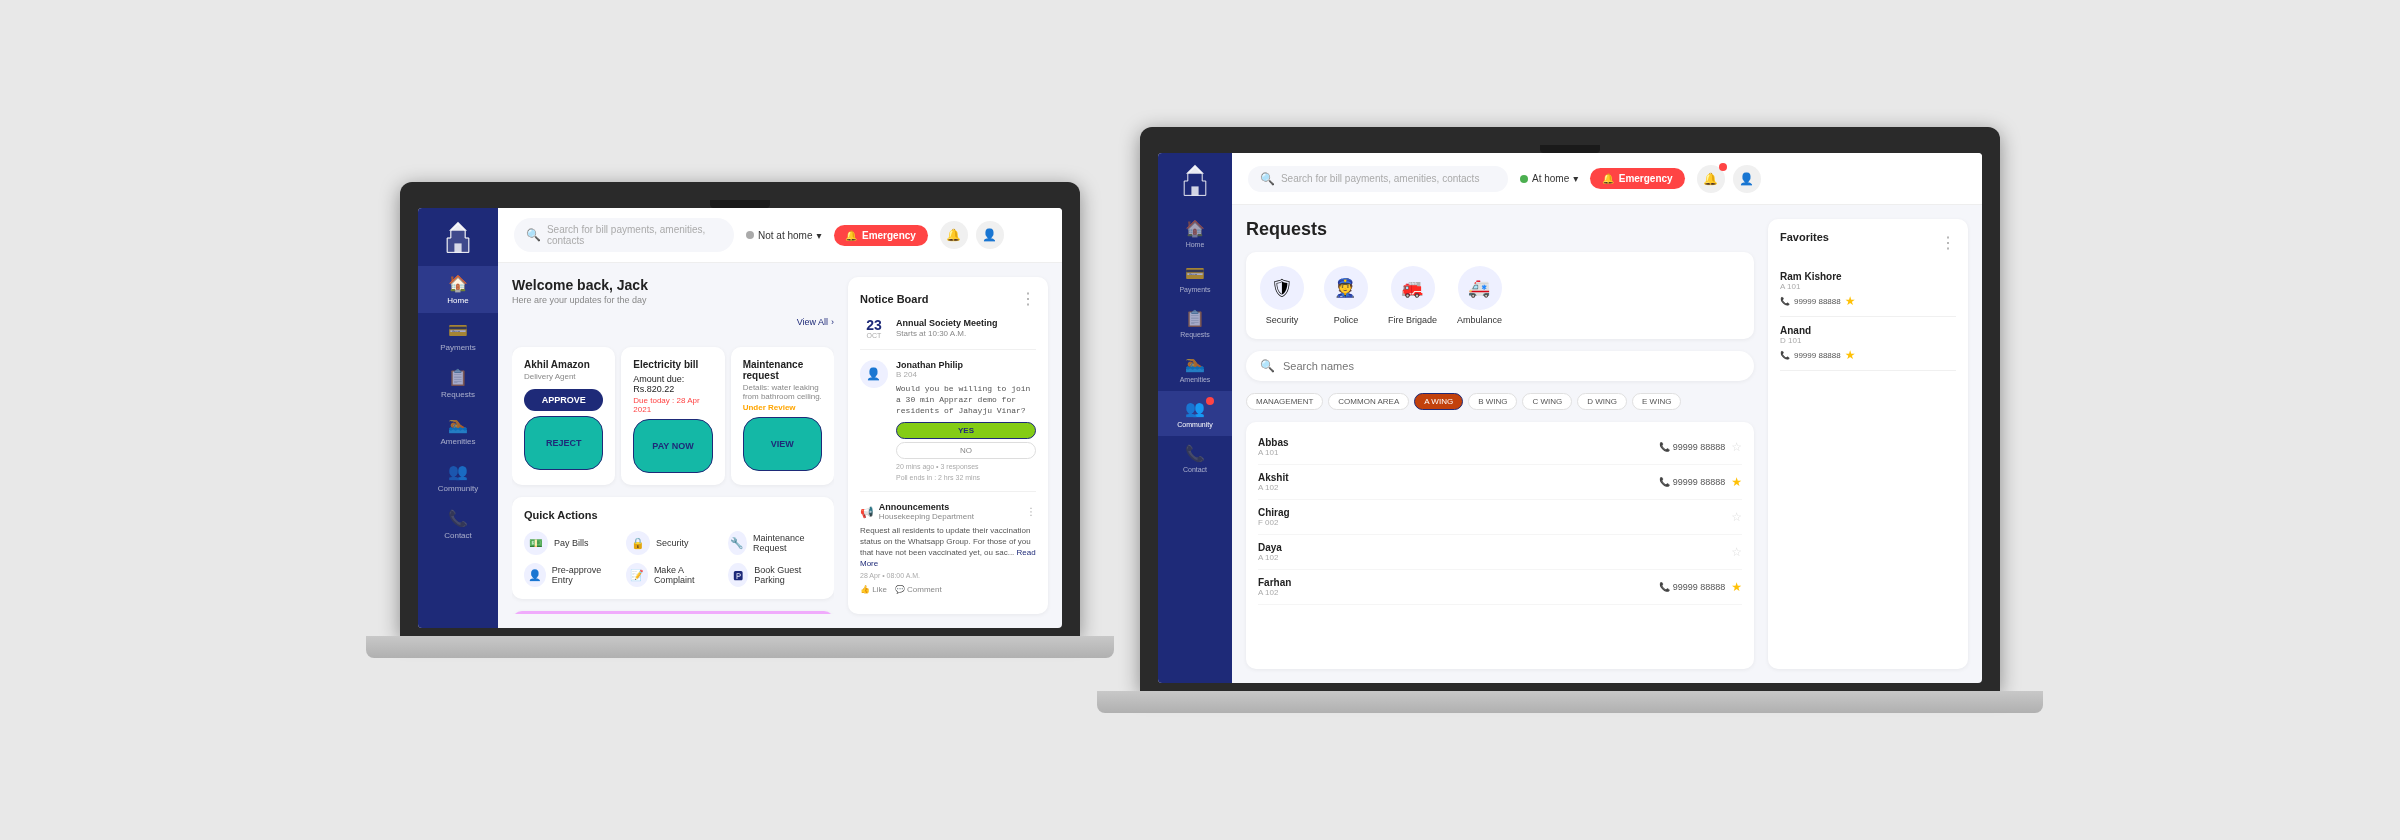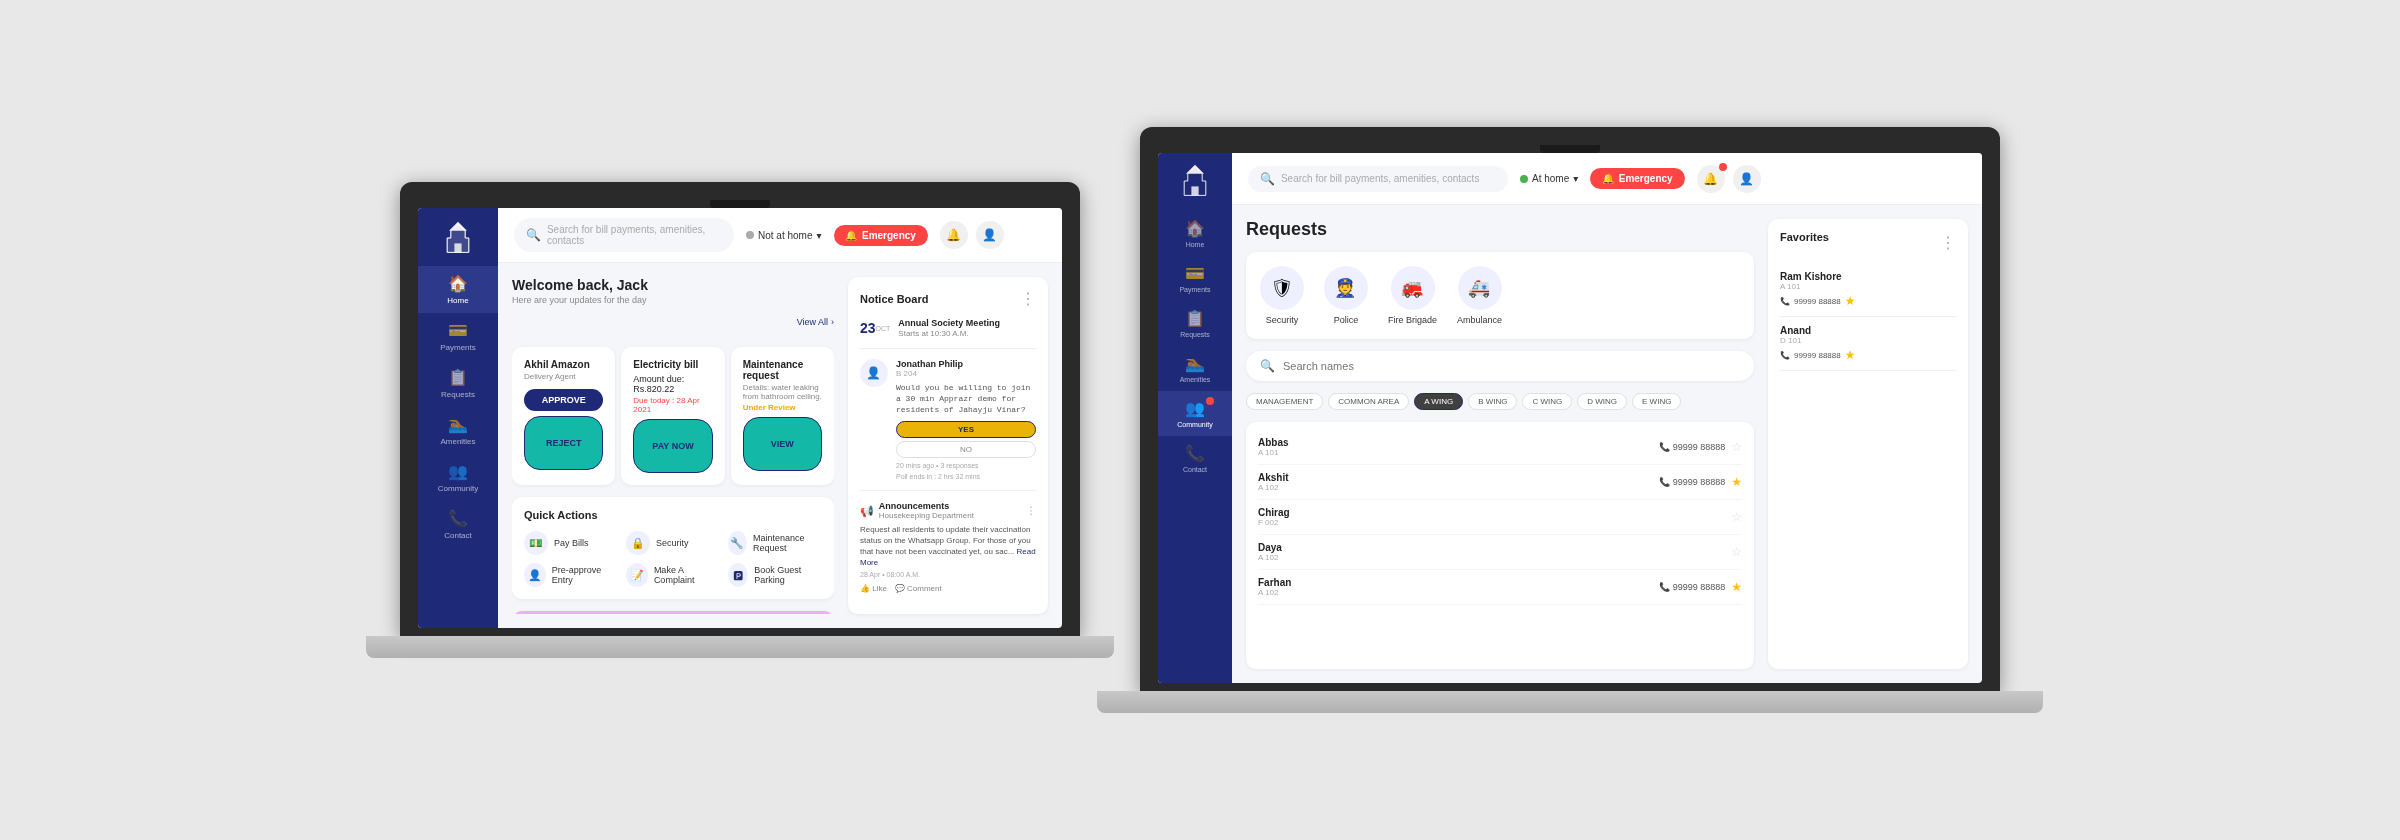--- a/index.html
+++ b/index.html
@@ -366,21 +366,21 @@
     .notice-item {
       display: flex;
       gap: 8px;
       margin-bottom: 10px;
       padding-bottom: 10px;
       border-bottom: 1px solid #f0f0f0;
     }
 
     .notice-date {
       display: flex;
-      flex-direction: row;
+      flex-direction: column;
       align-items: center;
       min-width: 28px;
     }
 
     .notice-day {
       font-size: 14px;
       font-weight: 700;
       color: #1e2a78;
       line-height: 1;
     }
@@ -402,21 +402,21 @@
       background: #eef0ff;
       display: flex;
       align-items: center;
       justify-content: center;
       font-size: 12px;
       color: #1e2a78;
       flex-shrink: 0;
     }
 
     .yes-btn {
-      background: #eab308;
+      background: #84cc16;
       border: 1.5px solid #1e2a78;
       color: #1e2a78;
       border-radius: 10px;
       padding: 3px 0;
       width: 100%;
       font-size: 8px;
       font-weight: 600;
       cursor: pointer;
       margin-top: 5px;
     }
@@ -545,21 +545,21 @@
       background: #fff;
       border: 1px solid #e0e0e0;
       border-radius: 12px;
       padding: 3px 9px;
       font-size: 8px;
       color: #555;
       cursor: pointer;
     }
 
     .tag.active {
-      background: #404040;
+      background: #c2410c;
       color: #fff;
       border-color: #1e2a78;
     }
 
     .contact-list {
       background: #fff;
       border-radius: 10px;
       padding: 8px 12px;
       box-shadow: 0 1px 4px rgba(0,0,0,0.06);
       flex: 1;

